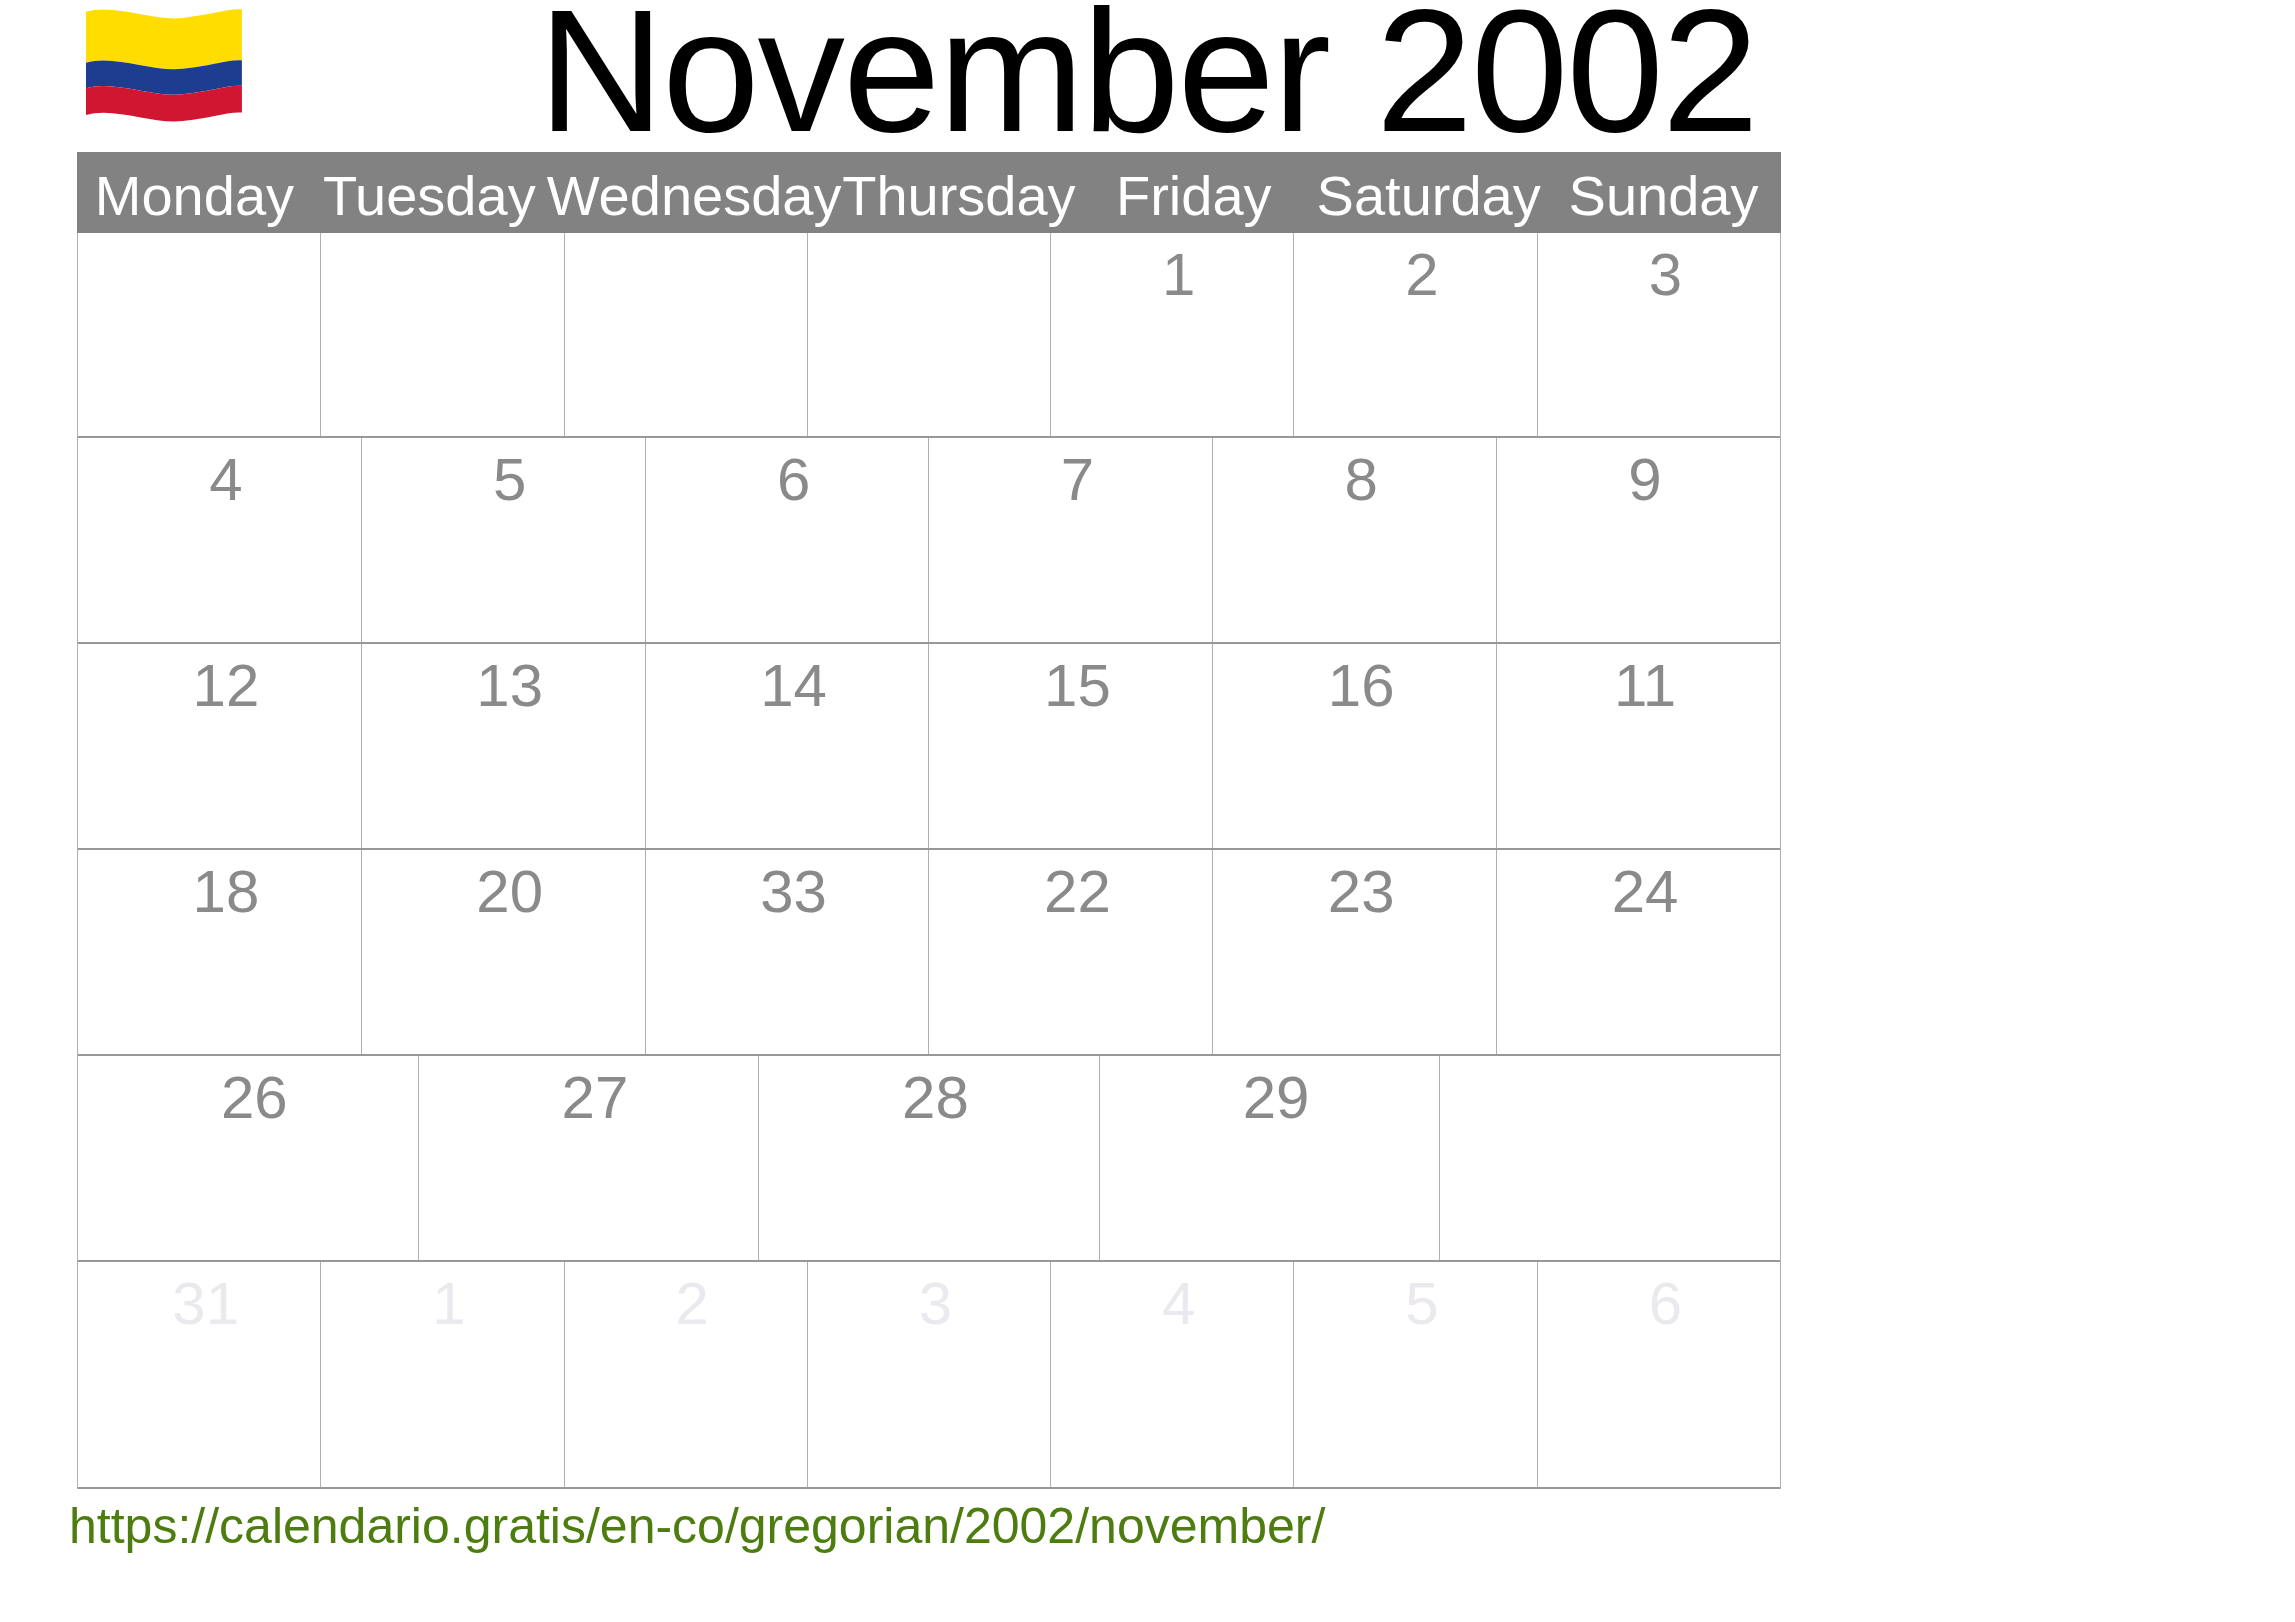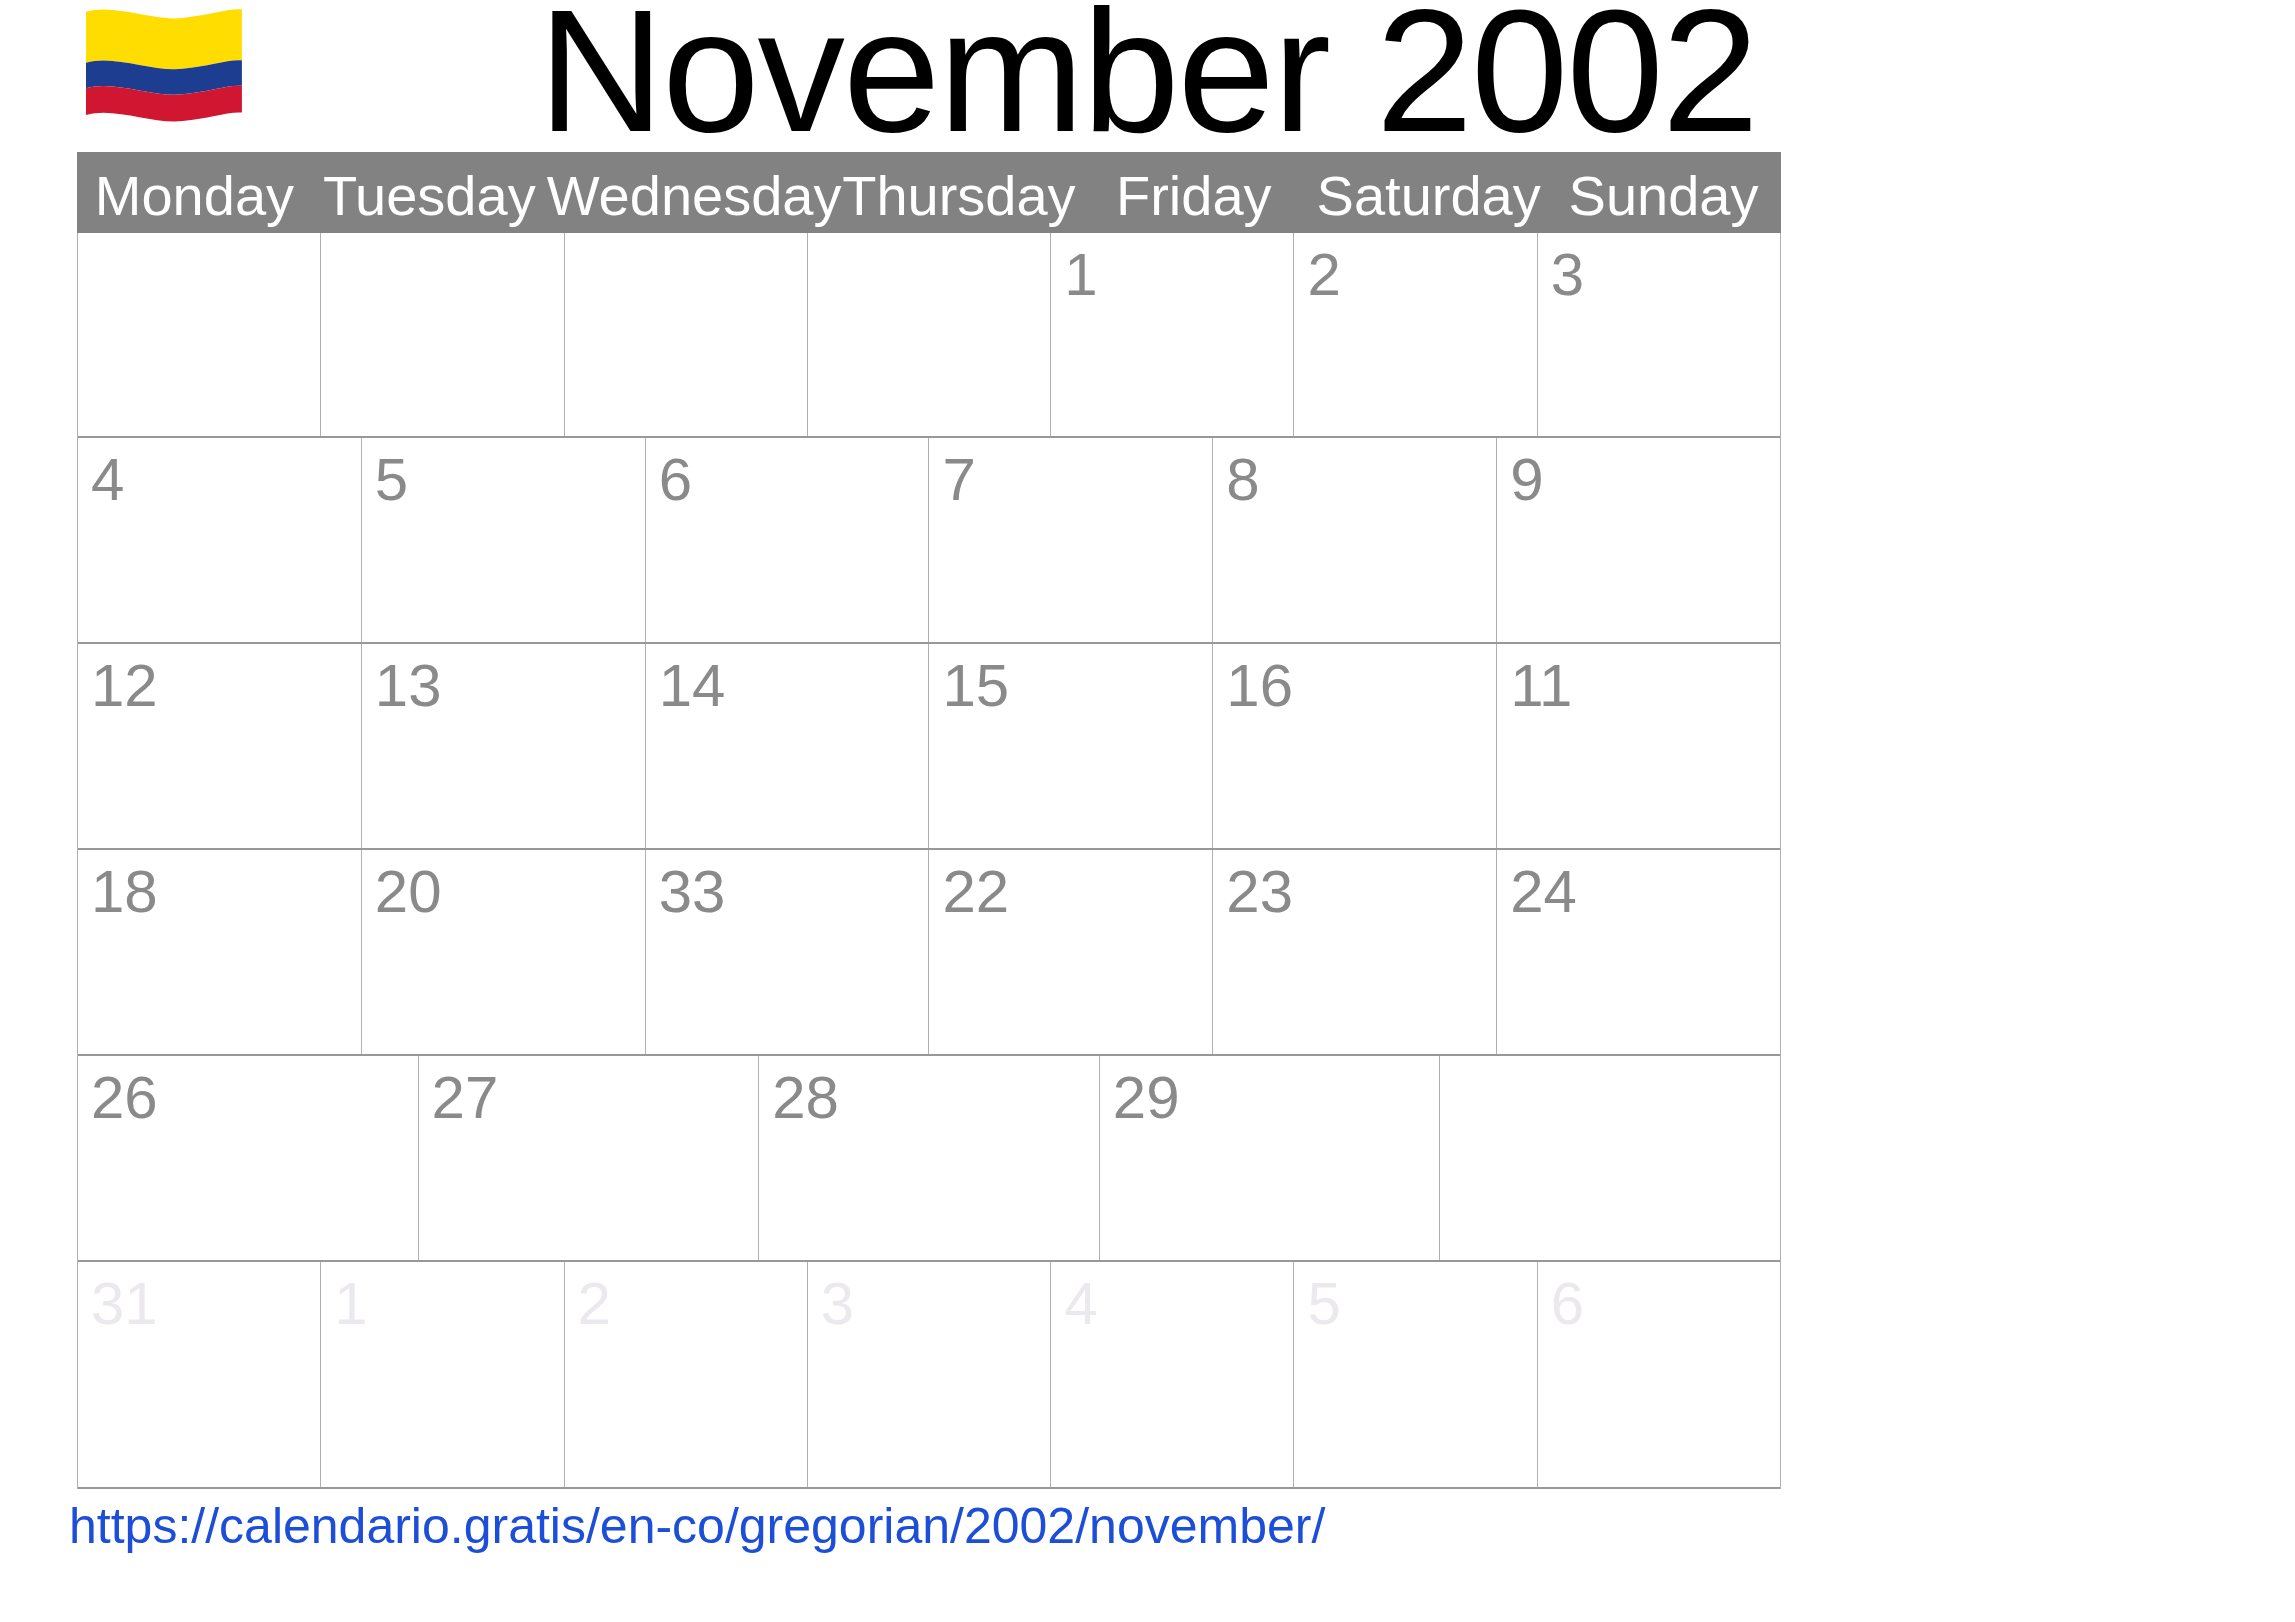--- a/index.html
+++ b/index.html
@@ -16,21 +16,21 @@
   .month-title {
     position:absolute; left:0; top:-17px; width:100%;
     text-align:center;
     font-size:175px; line-height:1; letter-spacing:-2px;
     color:#000000; white-space:nowrap;
   }
   .flag-wrap { position:absolute; left:69px; top:2.6px; width:182px; height:122px; }
   .flag-wrap svg { display:block; width:100%; height:100%; }
 
   
-  .grid { position:absolute; left:77px; top:152px; width:1704px; }
+  .grid { position:absolute; left:77px; top:152px; width:1704px;text-align:center; }
 
   .weekday-row {
     display:flex; height:81px;
     background:#828282;
   }
   .weekday {
     flex:1; display:flex; align-items:center; justify-content:center;
     color:#ffffff; font-size:56px; line-height:1;
     padding-top:6.5px; white-space:nowrap; overflow:visible;
   }
@@ -53,21 +53,21 @@
     color:#8a8a8a;
     overflow:hidden;
   }
   .day:last-child { border-right:none; }
   .week.ghost .day { color:#ece9ee; }
 
   
   .source-url {
     position:absolute; left:69px; top:1496px;
     font-size:50px; line-height:1.2;
-    color:#1d4ed8; white-space:nowrap;
+    color:#4d7c0f; white-space:nowrap;
   }
 </style>
 </head>
 <body>
 
 <div class="page">
 
   <div class="flag-wrap">
     <svg viewBox="0 0 300 200" xmlns="http://www.w3.org/2000/svg" aria-hidden="true">
       <path d="M28,14 C75,0 140,30 187,24 C230,20 262,8 285,10 L285,94 C262,92 230,104 187,108 C140,114 75,84 28,98 Z" fill="#FFDD00"></path>

